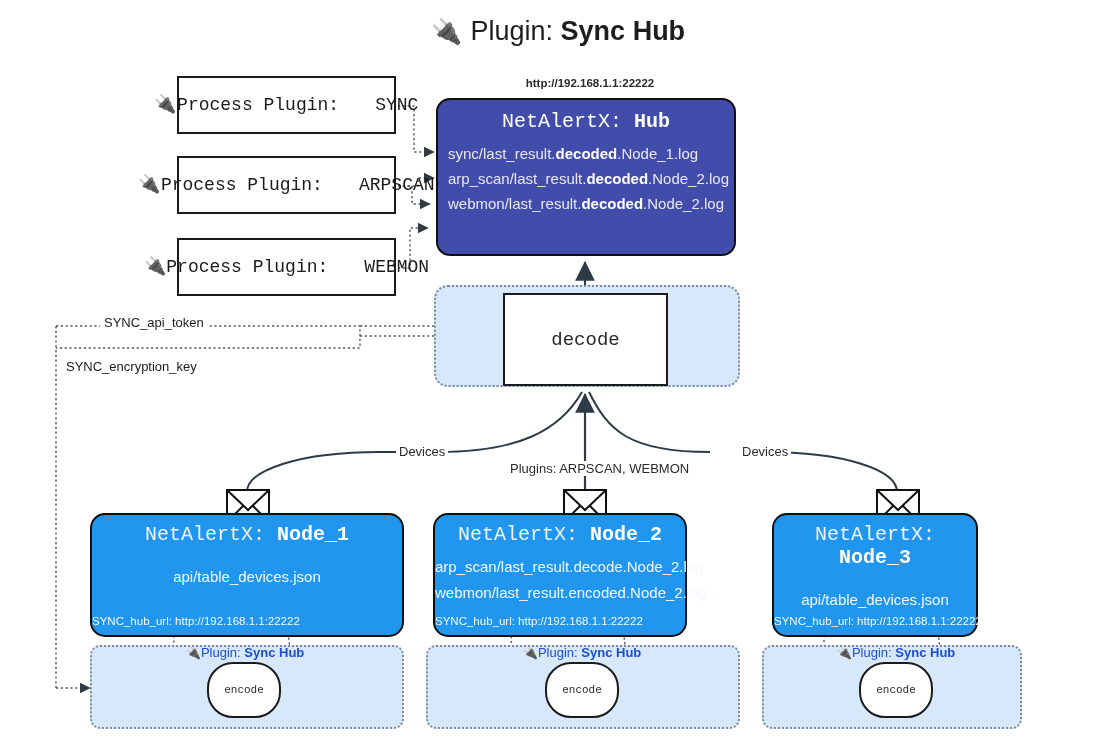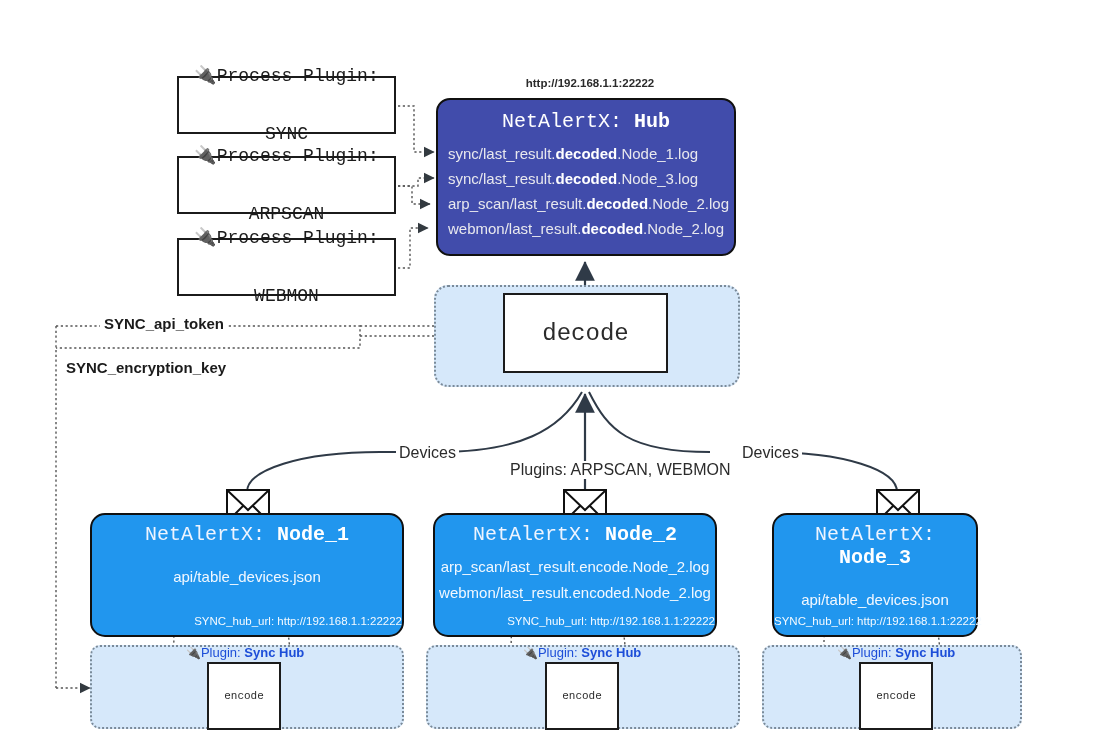--- a/index.html
+++ b/index.html
@@ -12,21 +12,21 @@
   
   #title{position:absolute;left:0;top:16px;width:1117px;text-align:center;
          font-size:27px;color:#1d1d1d;white-space:nowrap;z-index:3;}
   #title .plug{font-size:25px;}
   #title .b{font-weight:bold;}
 
   
   .procbox{position:absolute;background:#fff;border:2px solid #1b1b1b;
            box-sizing:border-box;font-family:"Liberation Mono",monospace;
            font-size:18px;line-height:22px;text-align:center;
-           display:flex;flex-direction:column;align-items:center;
+           display:flex;flex-direction:row;align-items:center;
            justify-content:center;color:#1b1b1b;gap:36px;}
   .procbox .l1{white-space:nowrap;}
   .procbox .l2{white-space:nowrap;}
 
   
   #huburl{position:absolute;left:455px;top:77px;width:270px;text-align:center;
           font-size:11.5px;font-weight:bold;color:#2b2b2b;}
   #hub{position:absolute;left:436px;top:98px;width:300px;height:158px;
        background:#414cab;border:2.5px solid #101010;border-radius:14px;
        box-sizing:border-box;}
@@ -39,45 +39,45 @@
   #hub .loglist{margin-top:8px;}
 
   
   .pluginzone{position:absolute;background:#d6e8fa;border:2px dotted #7a8a99;
               border-radius:14px;box-sizing:border-box;}
   .pluginzone.flat{border-radius:10px;}
   .whitebox{position:absolute;background:#ffffff;border:2px solid #1b1b1b;
             box-sizing:border-box;display:flex;align-items:center;
             justify-content:center;font-family:"Liberation Mono",monospace;
             color:#2b2b2b;}
-  #decodebox{left:503px;top:293px;width:165px;height:80px;font-size:24px;}
+  #decodebox{left:503px;top:293px;width:165px;height:93px;font-size:19px;}
 
   
   .node{position:absolute;background:#2196ee;border:2.5px solid #101010;
         border-radius:15px;box-sizing:border-box;color:#fff;}
   .node .ntitle{text-align:center;font-family:"Liberation Mono",monospace;
         font-size:20px;margin-top:8px;color:#eef4ff;}
   .node .ntitle .b{font-weight:bold;color:#ffffff;}
   .node .nline{text-align:center;font-size:15px;color:#f2f8ff;
         line-height:26px;white-space:nowrap;}
-  .node .nurl{position:absolute;left:0;bottom:8px;width:100%;text-align:right;
+  .node .nurl{position:absolute;left:0;bottom:8px;width:100%;text-align:left;
         font-size:11.5px;color:#f4faff;white-space:nowrap;}
 
   
   .plabel{position:absolute;font-size:13px;color:#1d4ed8;white-space:nowrap;}
   .plabel .b{font-weight:bold;}
   .plabel .plug{font-size:12px;}
 
-  .encodebox{width:74px;height:68px;font-size:11px;}
-
-  
-  .elabel{position:absolute;font-size:16px;color:#2b2b2b;background:#fff;
+  .encodebox{width:74px;height:56px;font-size:11px;border-radius:26px;}
+
+  
+  .elabel{position:absolute;font-size:13px;color:#2b2b2b;background:#fff;
           padding:0 3px;white-space:nowrap;}
-  .keylabel{position:absolute;font-size:15px;color:#1b1b1b;background:#fff;
-          padding:0 4px;white-space:nowrap;font-weight:bold;}
+  .keylabel{position:absolute;font-size:13px;color:#1b1b1b;background:#fff;
+          padding:0 4px;white-space:nowrap;}
 </style>
 </head>
 <body>
 
 <svg class="layer" id="edges" viewBox="0 0 1117 754">
   <defs>
     <marker id="arrS" markerWidth="9" markerHeight="9" refX="7.5" refY="4" orient="auto">
       <path d="M0,0 L8,4 L0,8 z" fill="#333a40"></path>
     </marker>
     <marker id="arrB" markerWidth="10" markerHeight="10" refX="8.5" refY="4.5" orient="auto">
@@ -132,20 +132,25 @@
     <path d="M227,490 L248,510 L269,490 M227,522 L243,506 M269,522 L253,506" fill="none"></path>
     <rect x="564" y="490" width="42" height="32"></rect>
     <path d="M564,490 L585,510 L606,490 M564,522 L580,506 M606,522 L590,506" fill="none"></path>
     <rect x="877" y="490" width="42" height="32"></rect>
     <path d="M877,490 L898,510 L919,490 M877,522 L893,506 M919,522 L903,506" fill="none"></path>
   </g>
 </svg>
 
 <div class="layer" id="nodes">
 
+  <div id="title">
+    <span class="plug">🔌</span>
+    <span>Plugin:</span>
+    <span class="b">Sync Hub</span>
+  </div>
 
   <div class="procbox" style="left:177px;top:76px;width:219px;height:58px;">
     <div class="l1"><span class="plug">🔌</span><span>Process Plugin:</span></div>
     <div class="l2">SYNC</div>
   </div>
 
   <div class="procbox" style="left:177px;top:156px;width:219px;height:58px;">
     <div class="l1"><span class="plug">🔌</span><span>Process Plugin:</span></div>
     <div class="l2">ARPSCAN</div>
   </div>
@@ -156,21 +161,20 @@
   </div>
 
   <div id="huburl">http://192.168.1.1:22222</div>
   <div id="hub">
     <div class="hubtitle">
       <span>NetAlertX:</span>
       <span class="b">Hub</span>
     </div>
     <div class="loglist">
       <div class="logline"><span>sync/last_result.</span><b>decoded</b><span>.Node_1.log</span></div>
-      <div class="logline"><span>sync/last_result.</span><b>decoded</b><span>.Node_3.log</span></div>
       <div class="logline"><span>arp_scan/last_result.</span><b>decoded</b><span>.Node_2.log</span></div>
       <div class="logline"><span>webmon/last_result.</span><b>decoded</b><span>.Node_2.log</span></div>
     </div>
   </div>
 
   <div class="pluginzone" style="left:434px;top:285px;width:306px;height:102px;"></div>
   <div class="whitebox" id="decodebox">decode</div>
 
   <div class="keylabel" style="left:100px;top:315px;">SYNC_api_token</div>
   <div class="keylabel" style="left:62px;top:359px;text-align:center;">SYNC_encryption_key</div>
@@ -189,26 +193,26 @@
       <span>SYNC_hub_url:</span>
       <span>http://192.168.1.1:22222</span>
     </div>
   </div>
   <div class="pluginzone flat" style="left:90px;top:645px;width:314px;height:84px;"></div>
   <div class="plabel" style="left:186px;top:645px;">
     <span class="plug">🔌</span><span>Plugin:</span> <span class="b">Sync Hub</span>
   </div>
   <div class="whitebox encodebox" style="left:207px;top:662px;">encode</div>
 
-  <div class="node" style="left:433px;top:513px;width:284px;height:124px;">
+  <div class="node" style="left:433px;top:513px;width:254px;height:124px;">
     <div class="ntitle">
       <span>NetAlertX:</span>
       <span class="b">Node_2</span>
     </div>
-    <div class="nline" style="margin-top:8px;">arp_scan/last_result.encode.Node_2.log</div>
+    <div class="nline" style="margin-top:8px;">arp_scan/last_result.decode.Node_2.log</div>
     <div class="nline">webmon/last_result.encoded.Node_2.log</div>
     <div class="nurl">
       <span>SYNC_hub_url:</span>
       <span>http://192.168.1.1:22222</span>
     </div>
   </div>
   <div class="pluginzone flat" style="left:426px;top:645px;width:314px;height:84px;"></div>
   <div class="plabel" style="left:523px;top:645px;">
     <span class="plug">🔌</span><span>Plugin:</span> <span class="b">Sync Hub</span>
   </div>

